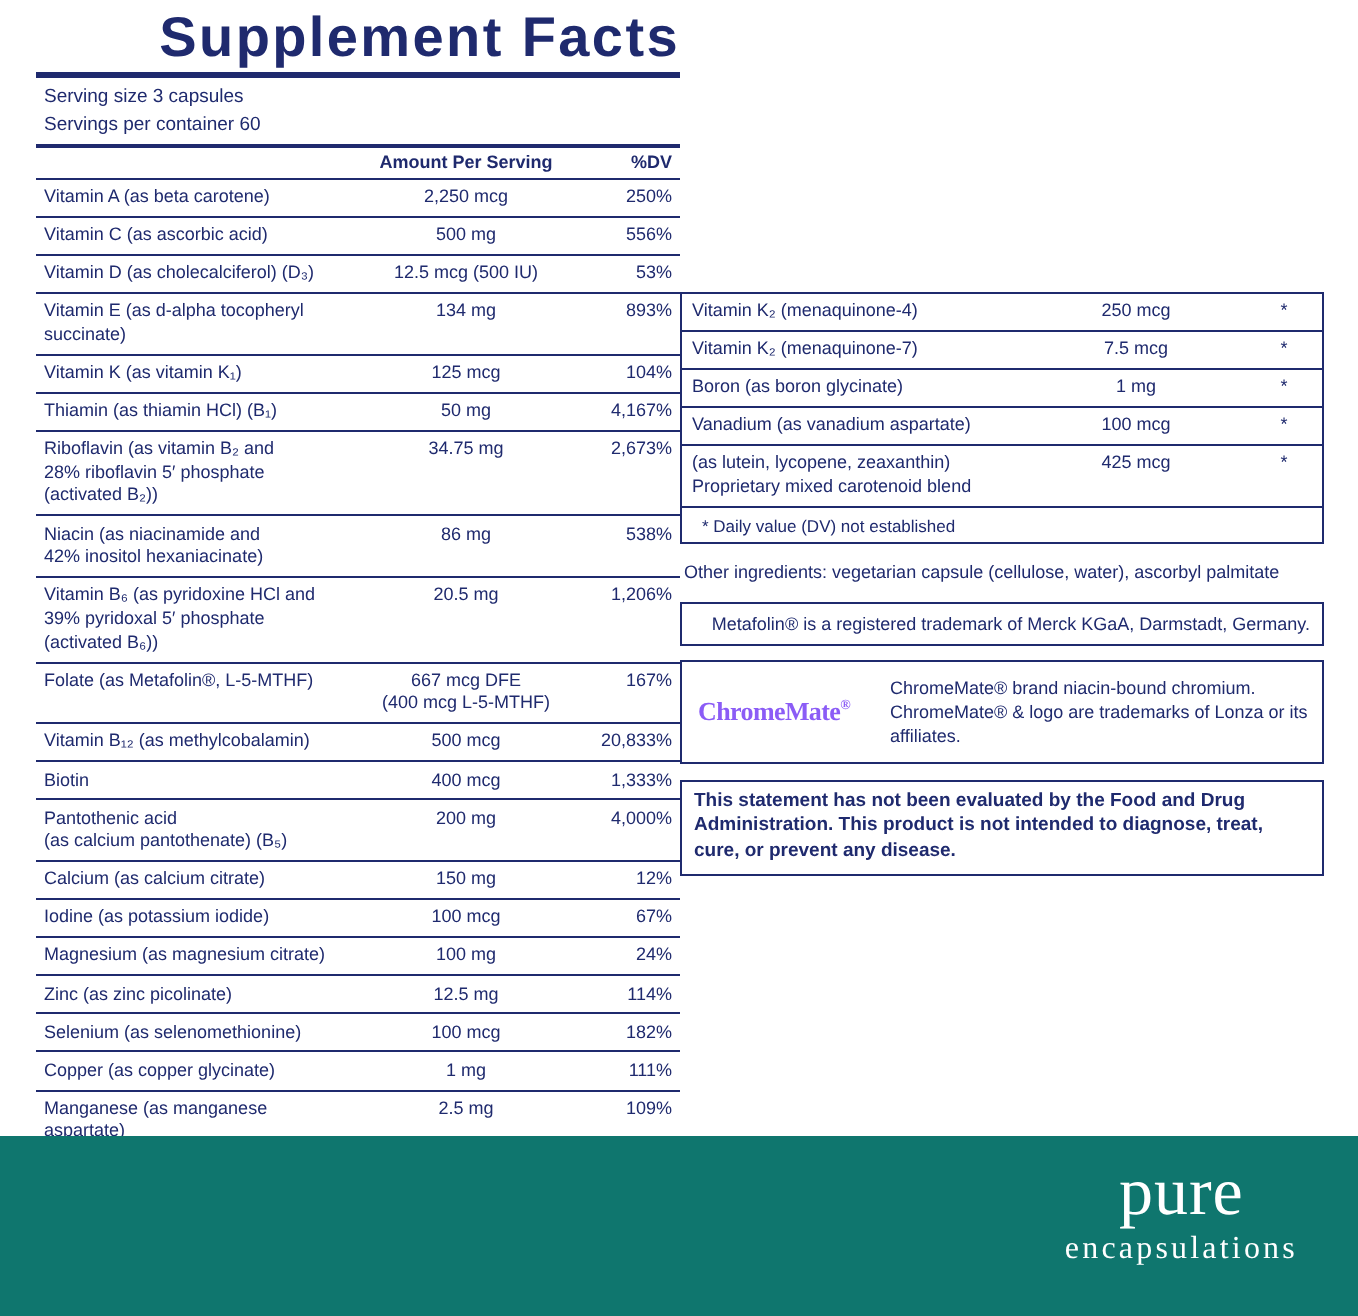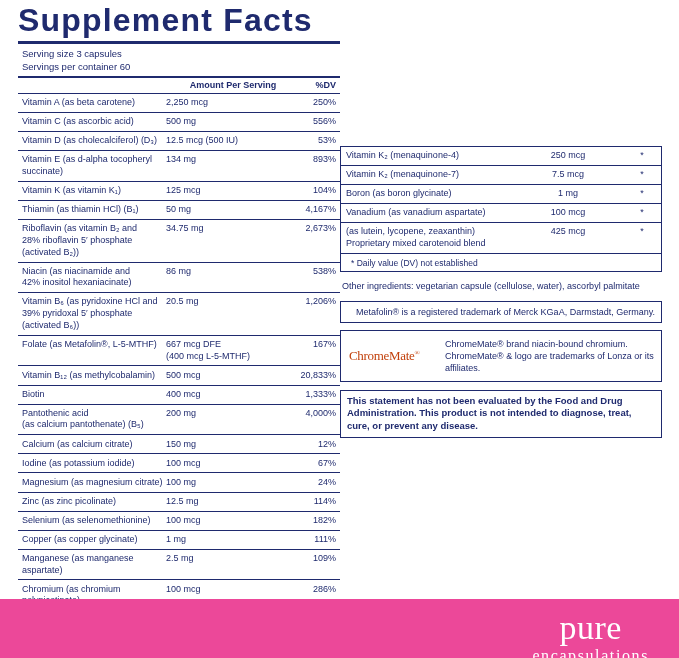--- a/index.html
+++ b/index.html
@@ -17,24 +17,24 @@
     background: #fff;
   }
 
   
   .facts {
     position: absolute;
     left: 18px; top: 4px;
     width: 322px;
   }
   .facts-title {
-    font-size: 32px;
+    font-size: 28px;
     letter-spacing: 1.2px;
     font-weight: bold;
-    text-align: left;
+    text-align: right;
     color: #1f2a6e;
     line-height: 1.05;
     padding-bottom: 2px;
     font-family: "Liberation Sans", sans-serif;
   }
   .rule-thick {
     border-bottom: 3px solid #1f2a6e;
     margin: 1px 0 3px 0;
   }
   .rule-med {
@@ -62,21 +62,21 @@
 
   .row {
     display: flex;
     font-size: 9px;
     line-height: 1.28;
     padding: 3.2px 0 3.2px 0;
     border-top: 1px solid #1f2a6e;
   }
   .row:first-of-type { border-top: none; }
   .c-name { width: 148px; padding-left: 4px; }
-  .c-amt { width: 134px; text-align: left; }
+  .c-amt { width: 134px; text-align: center; }
   .c-dv { width: 40px; text-align: right; padding-right: 4px; }
   .sub { display: block; }
   .tight { line-height: 1.3; }
 
   
   .right {
     position: absolute;
     left: 340px; top: 146px;
     width: 322px;
   }
@@ -115,23 +115,23 @@
   .chrome-box {
     border: 1px solid #1f2a6e;
     display: flex;
     align-items: center;
     padding: 7px 6px;
     margin-bottom: 8px;
   }
   .chrome-logo {
     width: 98px;
     font-size: 13px;
-    font-weight: normal;
+    font-weight: bold;
     letter-spacing: -0.3px;
-    color: #c2410c;
+    color: #8b5cf6;
     font-family: "Liberation Serif", serif;
     line-height: 1;
     padding-left: 2px;
   }
   .chrome-logo sup { font-size: 7px; vertical-align: super; }
   .chrome-text {
     font-size: 9px;
     line-height: 1.35;
     flex: 1;
   }
@@ -140,22 +140,22 @@
     font-size: 9.5px;
     font-weight: bold;
     line-height: 1.3;
     padding: 4px 6px 5px 6px;
   }
 
   
   .brandbar {
     position: absolute;
     left: 0; bottom: 0;
-    width: 679px; height: 59px;
-    background: #ec4899;
+    width: 679px; height: 90px;
+    background: #0f766e;
   }
   .brandmark {
     position: absolute;
     right: 30px; top: 12px;
     text-align: center;
     color: #ffffff;
   }
   .brand-name {
     font-family: "Liberation Serif", serif;
     font-size: 34px;

